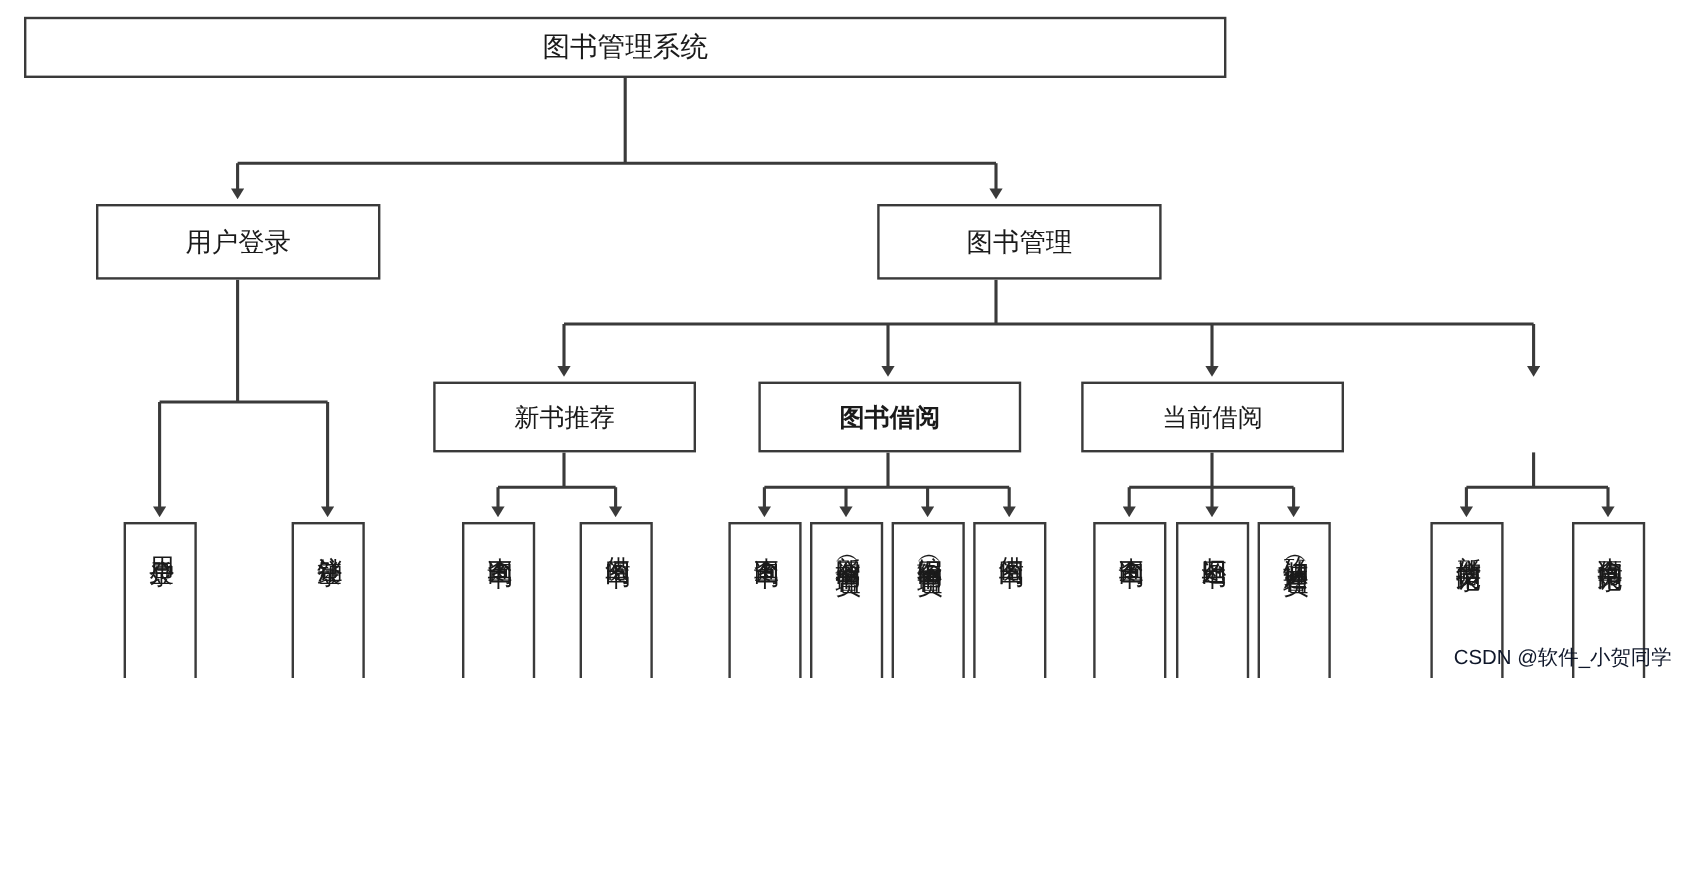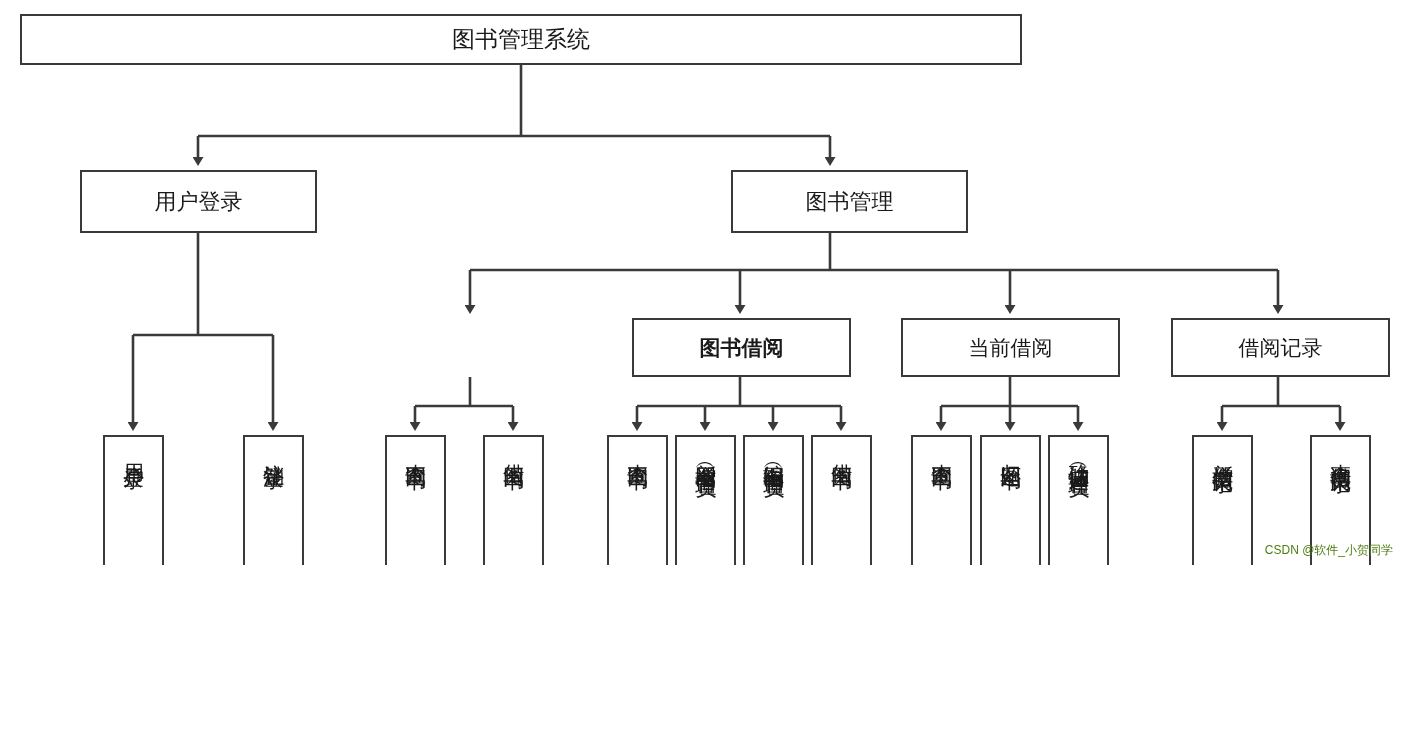--- a/index.html
+++ b/index.html
@@ -57,22 +57,22 @@
     writing-mode: vertical-rl;
     text-orientation: upright;
     letter-spacing: 2px;
     line-height: 1.08;
     white-space: nowrap;
   }
   .watermark {
     position: absolute;
     right: 12px;
     bottom: 6px;
-    font-size: 12px;
-    color: #4d7c0f;
+    font-size: 17px;
+    color: #0f172a;
     z-index: 5;
     white-space: nowrap;
     font-family: "Liberation Sans", "DejaVu Sans", sans-serif;
   }
 </style>
 </head>
 <body>
 
 <div id="canvas">
 
@@ -124,23 +124,23 @@
       <path d="M1222,406 L1222,423" marker-end="url(#arrow)"></path>
       <path d="M1340,406 L1340,423" marker-end="url(#arrow)"></path>
     </g>
   </svg>
 
   <div class="node root" style="left:20px; top:14px; width:1002px; height:51px;">图书管理系统</div>
 
   <div class="node level1" style="left:80px; top:170px; width:237px; height:63px;">用户登录</div>
   <div class="node level1" style="left:711px; top:170px; width:237px; height:63px;margin-left:20px;">图书管理</div>
 
+  <div class="node level2" style="left:361px; top:318px; width:219px; height:59px;">新书推荐</div>
   <div class="node level2" style="left:632px; top:318px; width:219px; height:59px;font-weight:bold;">图书借阅</div>
   <div class="node level2" style="left:901px; top:318px; width:219px; height:59px;">当前借阅</div>
-  <div class="node level2" style="left:1171px; top:318px; width:219px; height:59px;">借阅记录</div>
 
   <div class="node leaf" style="left:103px; top:435px; width:61px; height:302px;">
     <span class="vlabel">用户登录</span>
   </div>
   <div class="node leaf" style="left:243px; top:435px; width:61px; height:302px;">
     <span class="vlabel">注销登录</span>
   </div>
 
   <div class="node leaf" style="left:385px; top:435px; width:61px; height:302px;">
     <span class="vlabel">查询图书</span>

